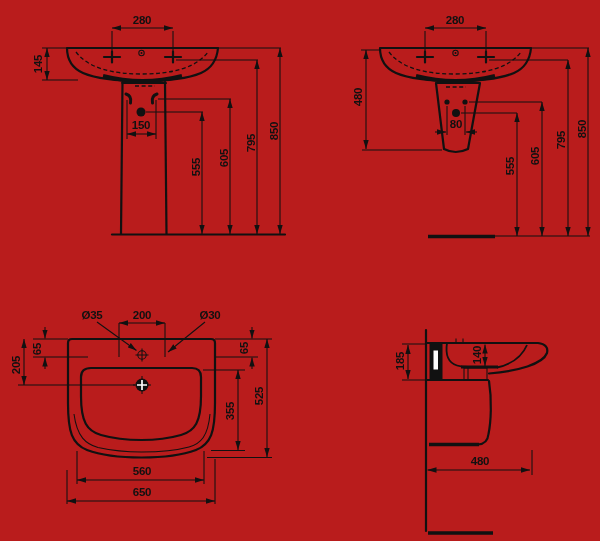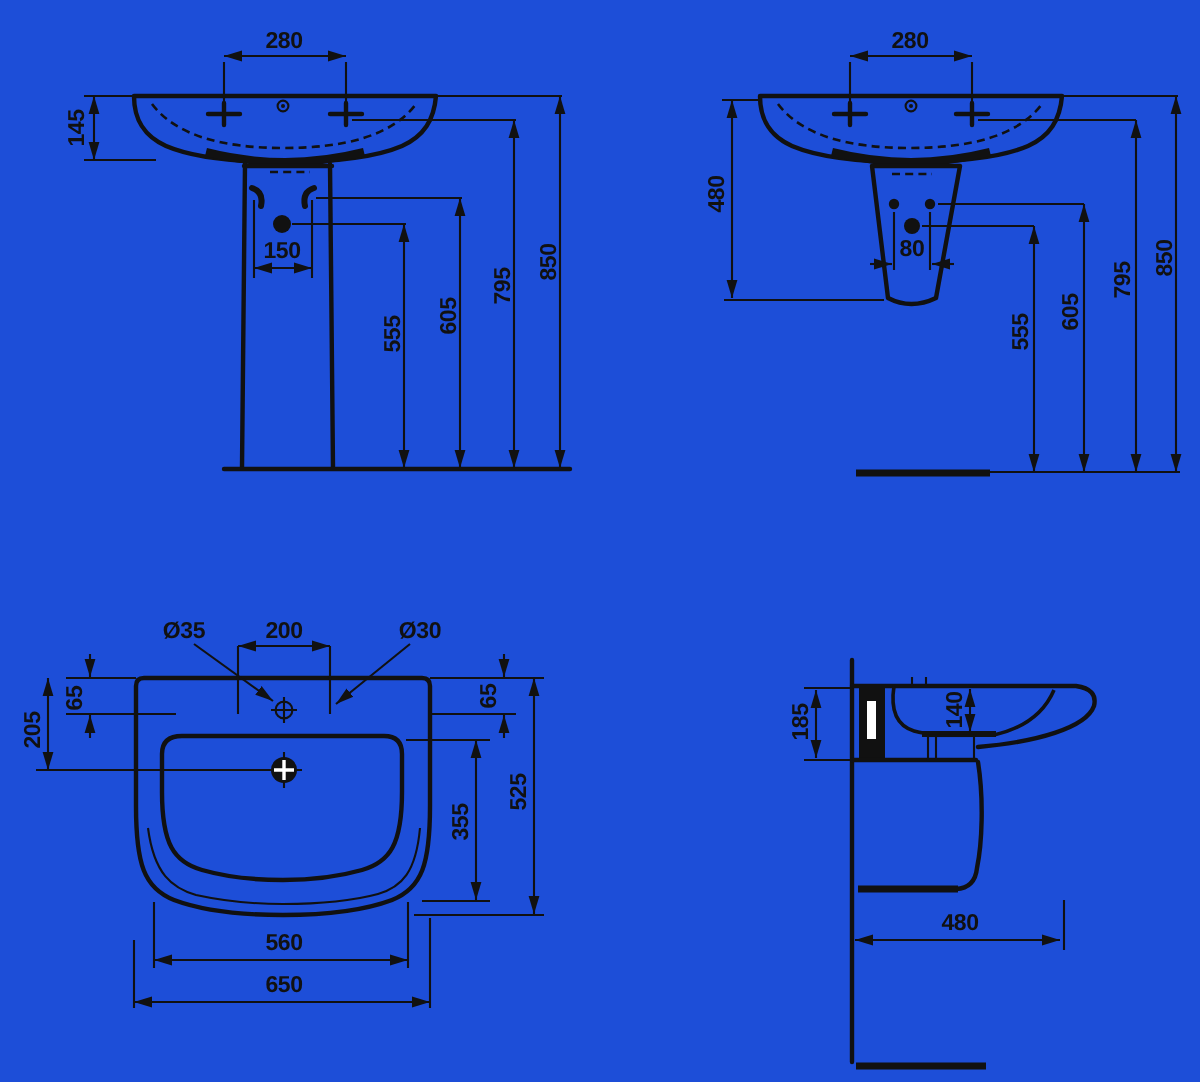--- a/index.html
+++ b/index.html
@@ -1,16 +1,16 @@
 <!DOCTYPE html>
 <html><head>
 <meta charset="utf-8">
 <style>
   html,body{margin:0;padding:0;background:#fff;}
-  .stage{position:relative;width:600px;height:541px;background:#1d4ed8;overflow:hidden;}
+  .stage{position:relative;width:600px;height:541px;background:#b91c1c;overflow:hidden;}
   svg{display:block}
   svg text{font:bold 11.5px "Liberation Sans", sans-serif;fill:#111;text-anchor:middle;letter-spacing:-0.2px;}
   .o{stroke:#111;fill:none;stroke-width:2.2;stroke-linecap:round;stroke-linejoin:round;}
   .o18{stroke-width:1.8}
   .o3{stroke-width:3}
   .o35{stroke-width:3.4;stroke-linecap:butt}
   .band{stroke-width:4;stroke-linecap:butt}
   .thin{stroke:#111;fill:none;stroke-width:1.05;}
   .dash{stroke:#111;fill:none;stroke-width:1.3;stroke-dasharray:4 2.6;}
   .dim{stroke:#111;fill:none;stroke-width:1.05;marker-start:url(#ah);marker-end:url(#ah);}

